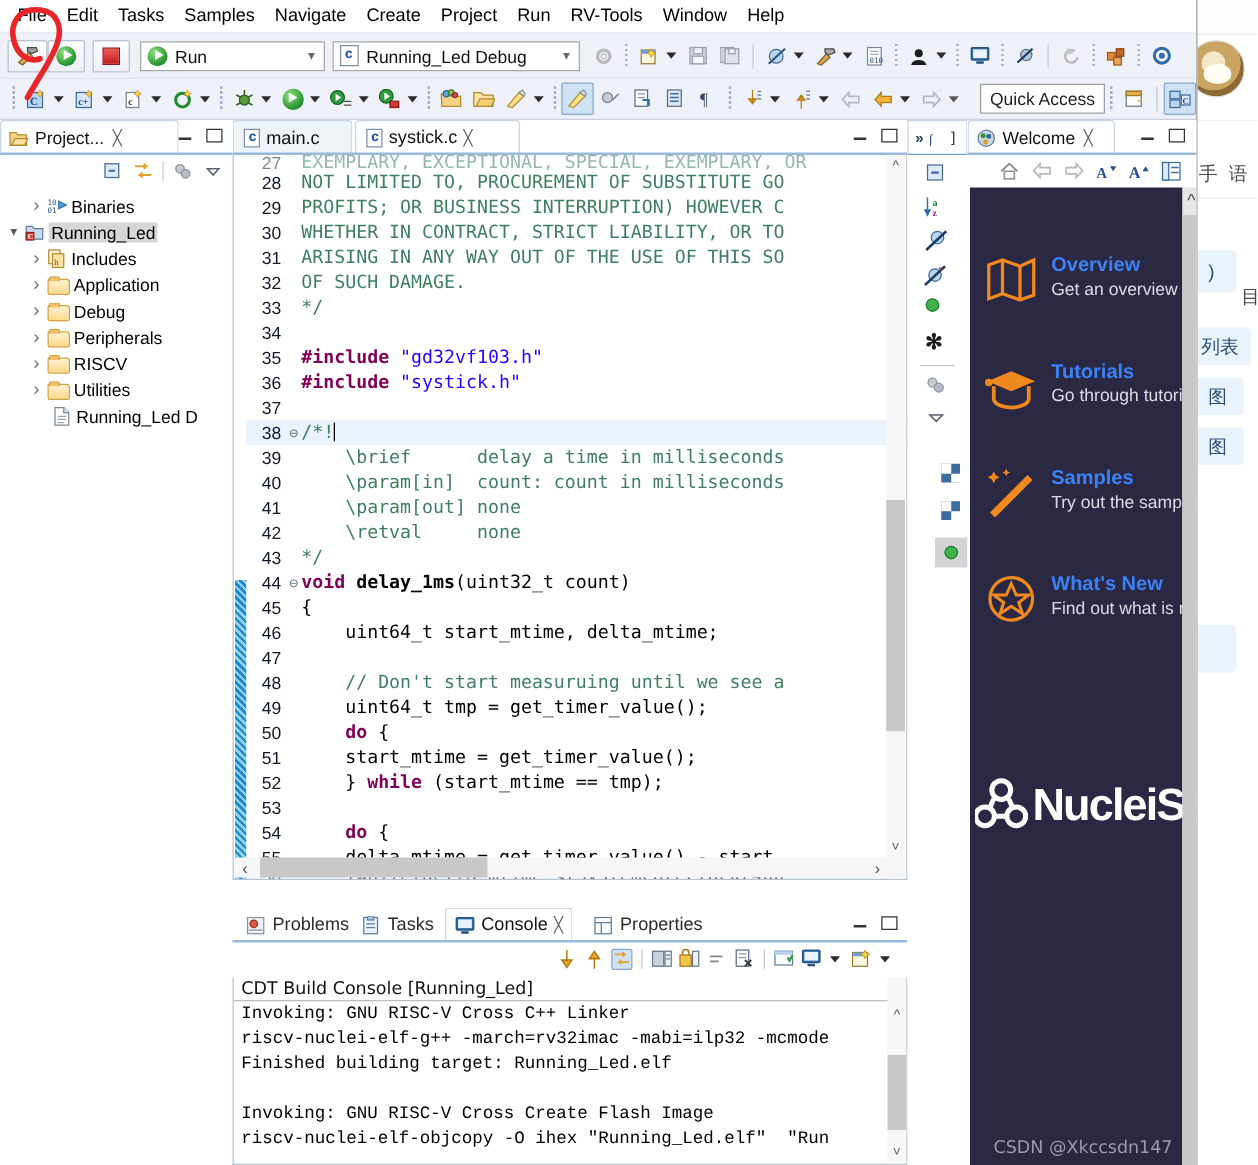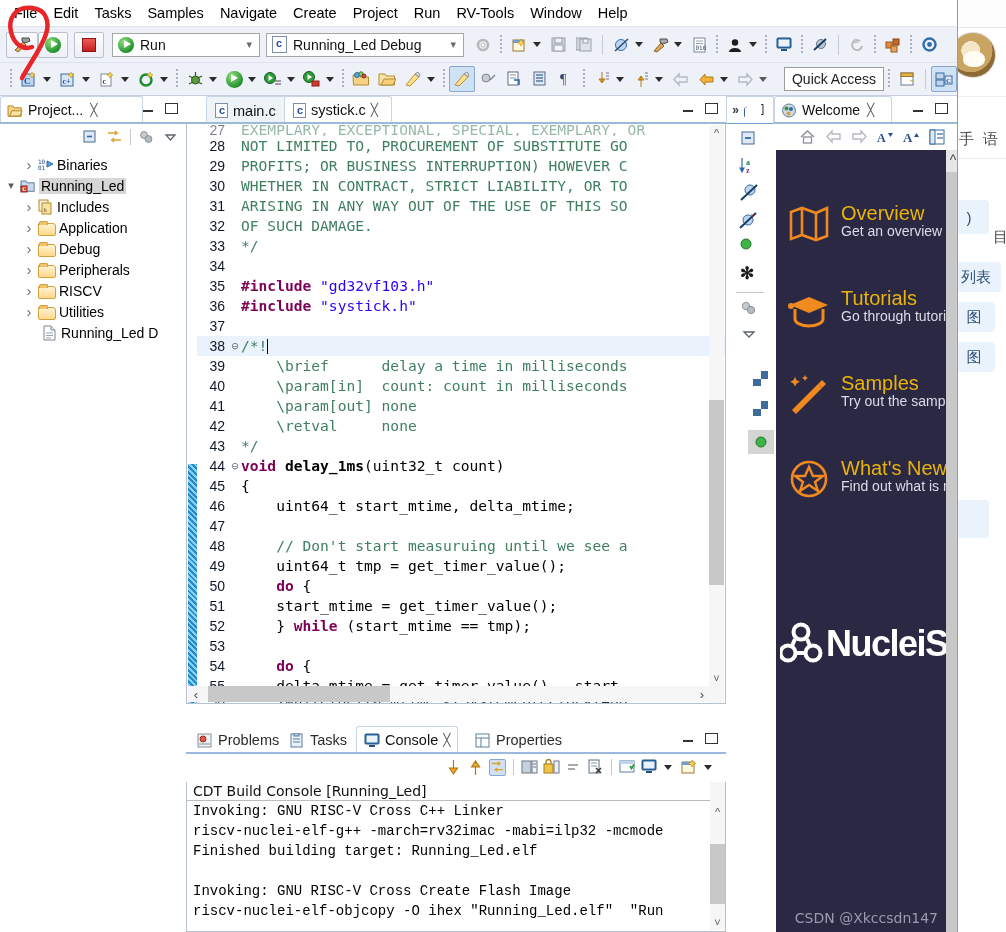--- a/index.html
+++ b/index.html
@@ -99,21 +99,21 @@
      background:#f3c168;border:1px solid #d4a03c;border-bottom:none;border-radius:2px 2px 0 0;}
   .ficon { width:15px;height:16px;position:relative;display:inline-block;}
 
   
   #centercol { width:540px; height:836px; position:relative; background:#fff;}
   
   #editorArea { position:absolute; left:0; top:0; width:540px; height:628px; }
   .ed-tabbar { height:28px; position:relative; background:#fff; }
   .ed-tab { position:absolute; top:0; height:28px; display:flex; align-items:center; gap:5px;
      padding:0 8px; font-size:14.5px; color:#111; }
-  .ed-tab.inactive { background:#eef3f8; border:1px solid #c9d6e4; border-bottom:none; border-radius:3px 3px 0 0;margin-left:20px;}
+  .ed-tab.inactive { background:#eef3f8; border:1px solid #c9d6e4; border-bottom:none; border-radius:3px 3px 0 0;}
   .ed-tab.active { background:#ffffff; border:1px solid #c9d6e4; border-bottom:1px solid #ffffff;
      border-radius:3px 3px 0 0; }
   .ed-underline { position:absolute; left:0; bottom:0; width:100%; height:2px; background:#9ab9dc;}
 
   #codepane { position:absolute; left:0; top:28px; width:540px; height:580px; background:#fff;
       border:1px solid #b6c2d0; border-top:none; overflow:hidden; }
   #changebar { position:absolute; left:1px; top:1px; width:9px; height:578px; background:#fff; }
   #changebar .cb { position:absolute; left:0; width:9px;
       background:repeating-linear-gradient(45deg,#1e8bcd 0 2px,#8fd0f0 2px 4px); }
   .code { position:absolute; left:10px; top:0; right:0; bottom:0;
@@ -158,21 +158,21 @@
   #minibar { width:48px; height:836px; background:#fff; position:relative; }
   #minibar .mb-top { height:28px; border:1px solid #c6d4e4; border-bottom:1px solid #6d9fd0;
       background:#fff; display:flex; align-items:center; justify-content:center; gap:3px;}
   #minibar .mb-ic { width:22px;height:22px;margin:5px auto;position:relative;}
   #minibar .mb-sep { width:28px;height:1px;background:#c8c8c8;margin:6px auto;}
 
   
   #rightcol { width:184px; height:836px; position:relative; background:#fff;}
   #welcomeBody { position:absolute; left:2px; top:54px; width:170px; height:782px; background:#2b2844; }
   .wc-item { display:flex; align-items:flex-start; gap:11px; padding:0 0 0 12px; }
-  .wc-title { color:#eab308; font-weight:normal; font-size:20px; line-height:18px; white-space:nowrap;}
+  .wc-title { color:#3b82f6; font-weight:bold; font-size:16px; line-height:18px; white-space:nowrap;}
   .wc-sub { color:#dcdce8; font-size:14px; line-height:18px; white-space:nowrap; }
   .wc-scroll { position:absolute; right:0; top:0; width:14px; height:782px; background:#e6e6e6; }
   .wc-scroll .thumb{ position:absolute; left:0; top:22px; width:14px; height:760px; background:#c8c8c8;}
   .wc-scroll .ar { position:absolute; left:0; width:14px;height:20px; color:#4a4a4a; font-size:14px;
      display:flex;align-items:center;justify-content:center;}
   .watermark { position:absolute; right:8px; bottom:6px; color:#9b9ab0; font-size:14px;
      font-family:"DejaVu Sans", sans-serif; white-space:nowrap;}
 
   
   #annot { position:absolute; left:2px; top:2px; width:72px; height:80px; pointer-events:none; }
@@ -632,21 +632,21 @@
     </div>
 
     <div id="centercol">
 
       <div id="editorArea">
         <div class="ed-tabbar">
           <div class="ed-tab inactive" style="left:0; width:96px;">
             <span class="ic ic-cdoc" style="width:13px;height:15px;"></span>
             <span>main.c</span>
           </div>
-          <div class="ed-tab active" style="left:98px; width:108px;">
+          <div class="ed-tab active" style="left:98px; width:132px;">
             <span class="ic ic-cdoc" style="width:13px;height:15px;"></span>
             <span>systick.c</span>
             <span style="color:#5b5b5b;font-size:12px;">╳</span>
           </div>
           <div class="view-min" style="right:8px;">
             <span class="win-min"></span>
             <span class="win-max"></span>
           </div>
           <div class="ed-underline"></div>
         </div>

